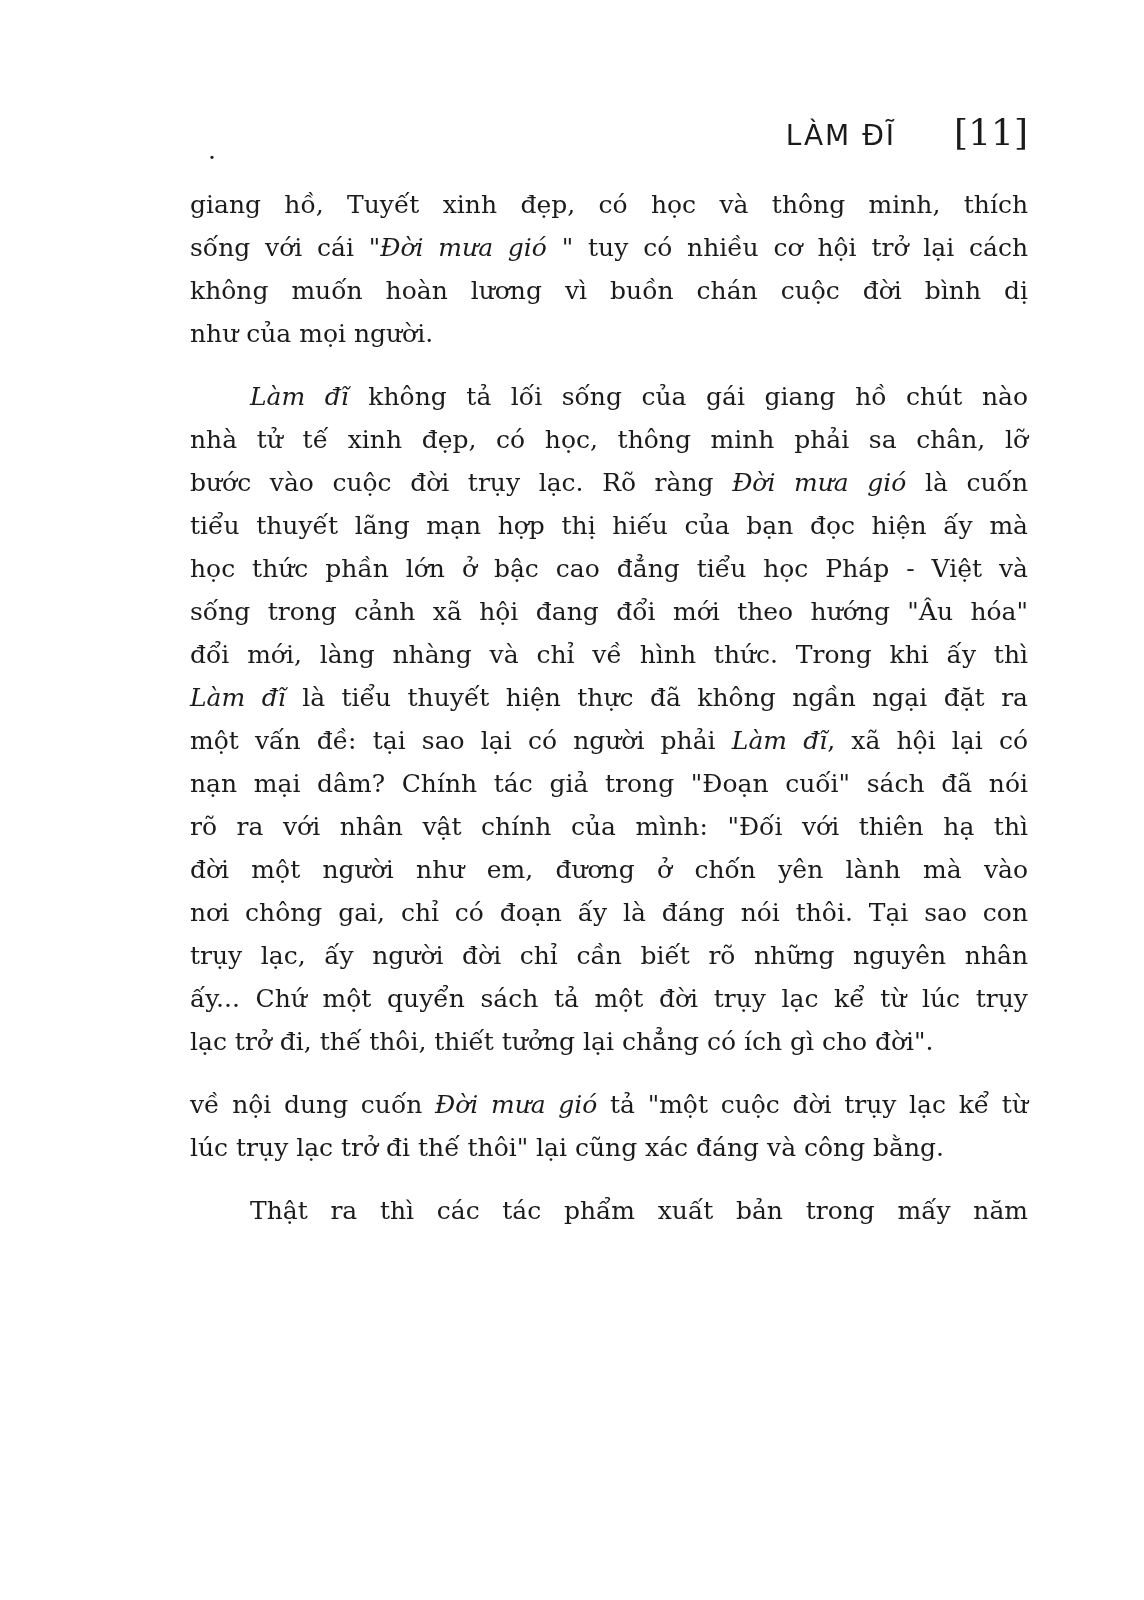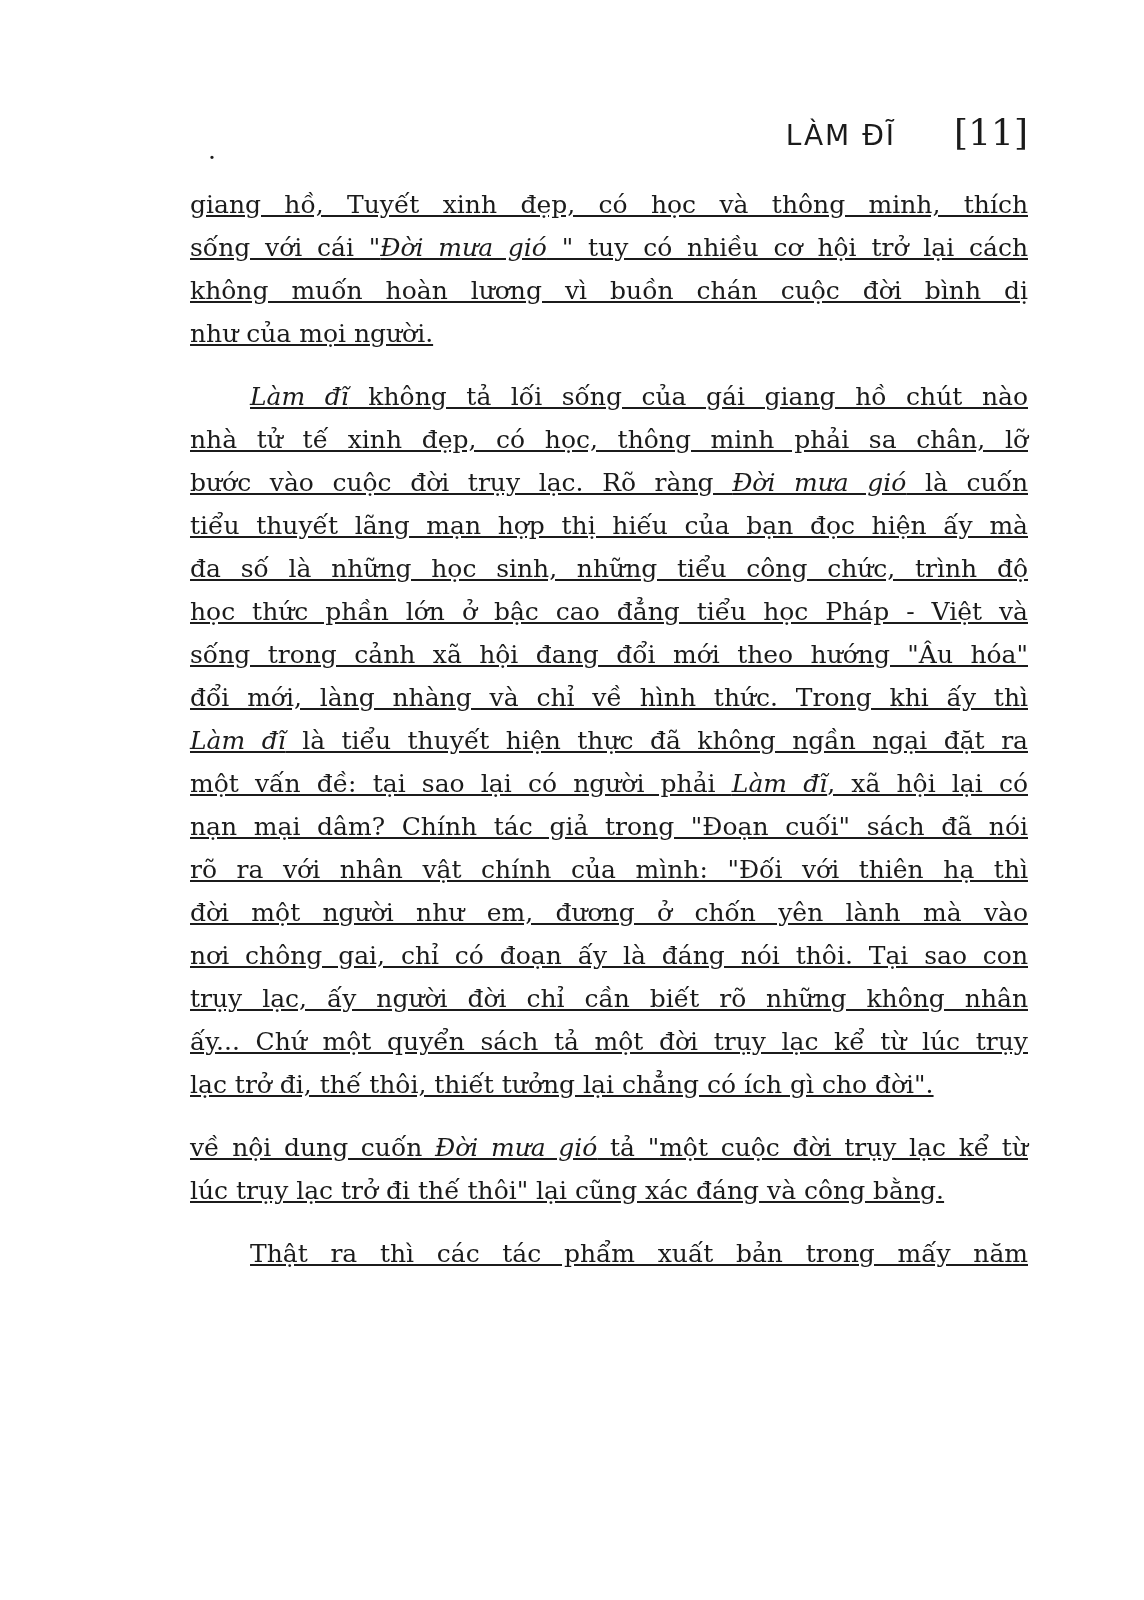--- a/index.html
+++ b/index.html
@@ -31,21 +31,20 @@
   }
   .body-text {
     position: absolute;
     left: 190px; top: 183px; width: 838px;
     font-size: 25px; line-height: 43px;
   }
   .para + .para { margin-top: 20px; }
   .line {
     text-align: justify;
     text-align-last: justify;
-    text-decoration: underline;
     -moz-text-align-last: justify;
   }
   .line.left-last {
     text-align-last: left;
     -moz-text-align-last: left;
   }
   .line.indent { text-indent: 60px; }
   .it { font-style: italic; }
 </style>
 </head>
@@ -63,31 +62,30 @@
       <div class="line"><span>giang hồ, Tuyết xinh đẹp, có học và thông minh, thích</span></div>
       <div class="line"><span>sống với cái "</span><span class="it">Đời mưa gió</span><span> " tuy có nhiều cơ hội trở lại cách</span></div>
       <div class="line"><span>không muốn hoàn lương vì buồn chán cuộc đời bình dị</span></div>
       <div class="line left-last"><span>như của mọi người.</span></div>
     </div>
     <div class="para">
       <div class="line indent"><span class="it">Làm đĩ</span><span> không tả lối sống của gái giang hồ chút nào</span></div>
       <div class="line"><span>nhà tử tế xinh đẹp, có học, thông minh phải sa chân, lỡ</span></div>
       <div class="line"><span>bước vào cuộc đời trụy lạc. Rõ ràng </span><span class="it">Đời mưa gió</span><span> là cuốn</span></div>
       <div class="line"><span>tiểu thuyết lãng mạn hợp thị hiếu của bạn đọc hiện ấy mà</span></div>
-      <div class="line"><span>đa số là những học sinh, những tiểu công chức, trình độ</span></div>
       <div class="line"><span>học thức phần lớn ở bậc cao đẳng tiểu học Pháp - Việt và</span></div>
       <div class="line"><span>sống trong cảnh xã hội đang đổi mới theo hướng "Âu hóa"</span></div>
       <div class="line"><span>đổi mới, làng nhàng và chỉ về hình thức. Trong khi ấy thì</span></div>
       <div class="line"><span class="it">Làm đĩ</span><span> là tiểu thuyết hiện thực đã không ngần ngại đặt ra</span></div>
       <div class="line"><span>một vấn đề: tại sao lại có người phải </span><span class="it">Làm đĩ</span><span>, xã hội lại có</span></div>
       <div class="line"><span>nạn mại dâm? Chính tác giả trong "Đoạn cuối" sách đã nói</span></div>
       <div class="line"><span>rõ ra với nhân vật chính của mình: "Đối với thiên hạ thì</span></div>
       <div class="line"><span>đời một người như em, đương ở chốn yên lành mà vào</span></div>
       <div class="line"><span>nơi chông gai, chỉ có đoạn ấy là đáng nói thôi. Tại sao con</span></div>
-      <div class="line"><span>trụy lạc, ấy người đời chỉ cần biết rõ những không nhân</span></div>
+      <div class="line"><span>trụy lạc, ấy người đời chỉ cần biết rõ những nguyên nhân</span></div>
       <div class="line"><span>ấy... Chứ một quyển sách tả một đời trụy lạc kể từ lúc trụy</span></div>
       <div class="line left-last"><span>lạc trở đi, thế thôi, thiết tưởng lại chẳng có ích gì cho đời".</span></div>
     </div>
     <div class="para">
       <div class="line"><span>về nội dung cuốn </span><span class="it">Đời mưa gió</span><span> tả "một cuộc đời trụy lạc kể từ</span></div>
       <div class="line left-last"><span>lúc trụy lạc trở đi thế thôi" lại cũng xác đáng và công bằng.</span></div>
     </div>
     <div class="para">
       <div class="line indent"><span>Thật ra thì các tác phẩm xuất bản trong mấy năm</span></div>
     </div>

